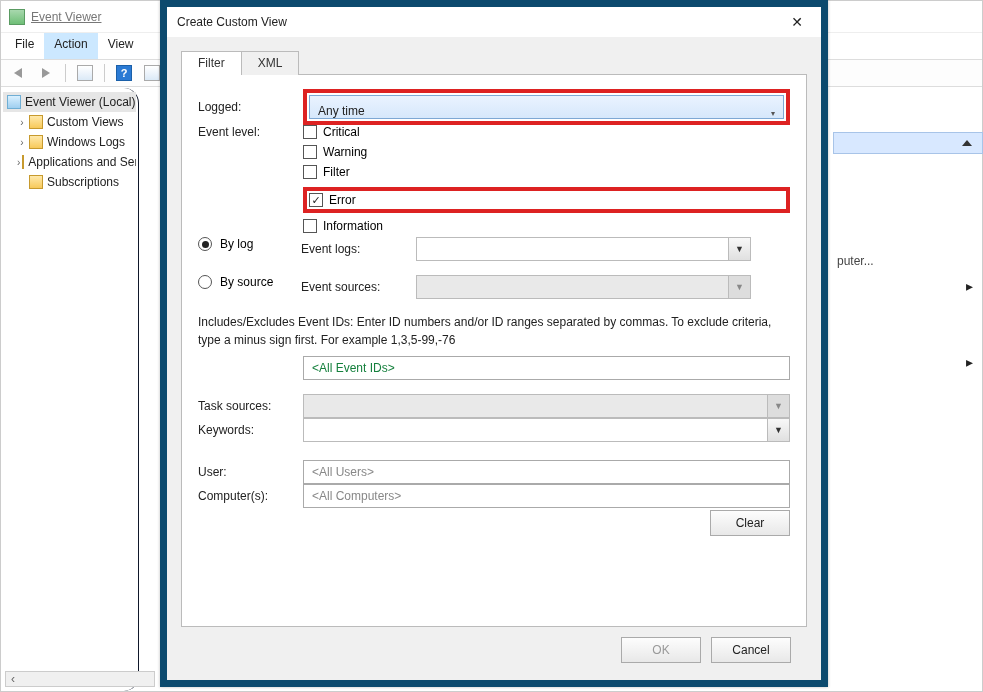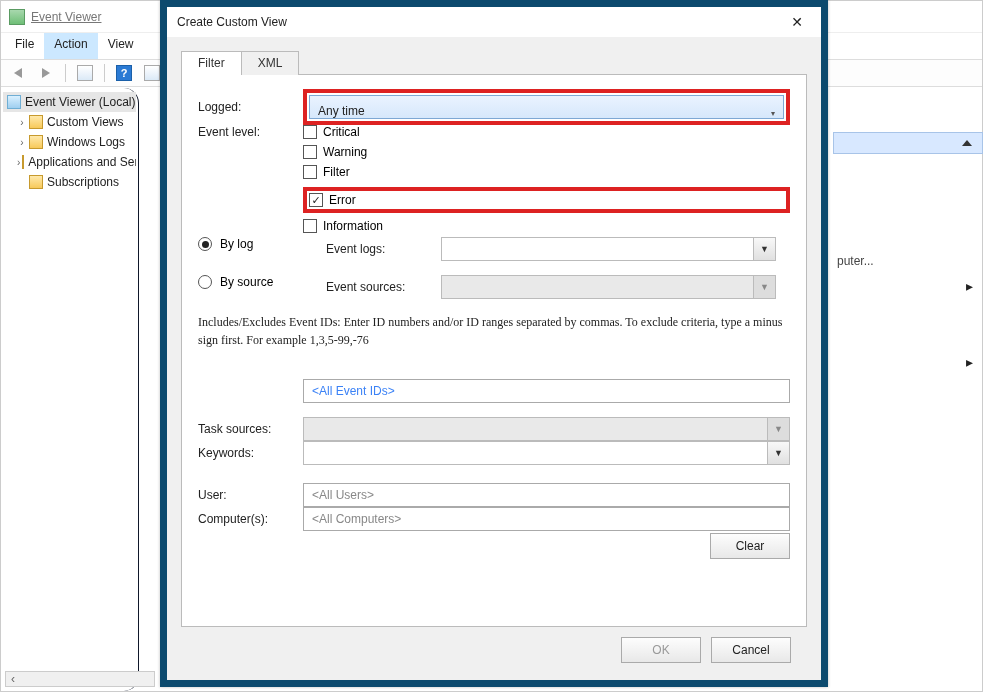--- a/index.html
+++ b/index.html
@@ -77,27 +77,27 @@
 
     .checkbox-grid { display: flex; flex-wrap: wrap; gap: 6px 20px; margin-bottom: 4px; flex-direction: column; }
     .cb { display: flex; align-items: center; gap: 6px; }
     .cb-box { width: 14px; height: 14px; border: 1px solid #555; background: #fff; display: flex; align-items: center; justify-content: center; font-size: 11px; line-height: 1; color: #222; }
     .cb-highlight { border: 4px solid #d22; padding: 2px 10px 2px 2px; display: inline-flex; }
     .radio { width: 14px; height: 14px; border: 1px solid #555; border-radius: 50%; display: flex; align-items: center; justify-content: center; }
     .radio.checked::after { content: ""; width: 7px; height: 7px; background: #222; border-radius: 50%; }
     .radio-group-row { display: flex; align-items: flex-start; margin-bottom: 14px; }
     .radio-lbl { width: 103px; display: flex; align-items: center; gap: 8px; }
     .radio-fields { flex: 1; display: flex; align-items: center; }
-    .radio-fields .sub-label { width: 115px; color: #222; margin-left: 25px; }
+    .radio-fields .sub-label { width: 115px; color: #222; }
     .radio-fields .sub-field { flex: 1; max-width: 335px; }
 
-    .help-text { color: #222; margin: 4px 0 30px 0; line-height: 1.5; font-family: Liberation Serif, serif; }
+    .help-text { color: #222; margin: 4px 0 7px 0; line-height: 1.5; }
 
     .textinput { height: 24px; border: 1px solid #aaa; background: #fff; padding: 0 8px; color: #888; display: flex; align-items: center; width: 100%; }
-    .textinput.white { color: #3b82f6; }
+    .textinput.white { color: #15803d; }
 
     .btn { height: 26px; min-width: 80px; border: 1px solid #aaa; background: linear-gradient(#fdfdfd,#e8e8e8); display: inline-flex; align-items: center; justify-content: center; color: #222; }
     .btn.disabled { color: #999; }
     .btn-row { display: flex; justify-content: flex-end; gap: 10px; margin-top: 2px; }
     .modal-footer { display: flex; justify-content: flex-end; gap: 10px; padding: 10px 16px 0 16px; }
 
     .field-indent { margin-left: 105px; margin-bottom: 14px; }
   </style>
 </head>
 <body>

